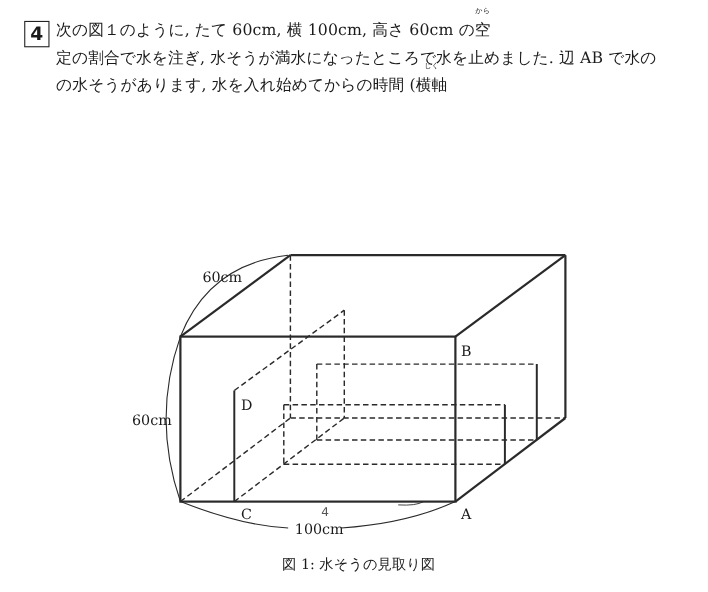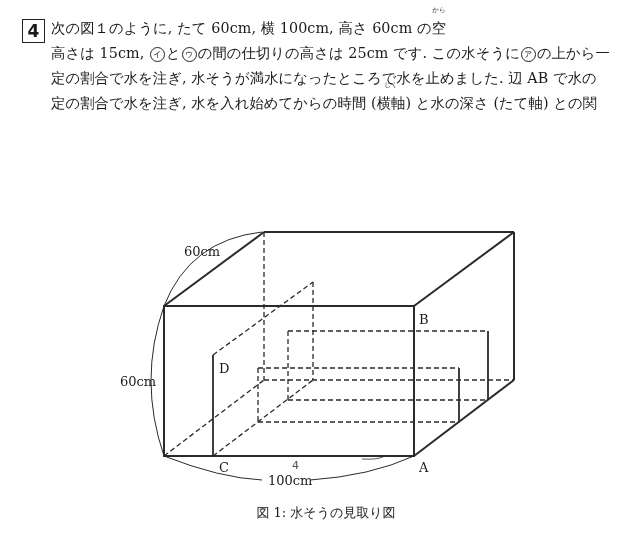--- a/index.html
+++ b/index.html
@@ -21,23 +21,22 @@
   .caption { position:absolute; left:4px; width:644px; top:504px; text-align:center;
              font-size:13px; }
 </style>
 </head>
 <body>
 
 <div class="qnum">4</div>
 
 <div class="para" id="para">
     <div class="line"><span>次の図１のように, たて 60cm, 横 100cm, 高さ 60cm の</span><span class="ruby"><span>空</span><span class="rt">から</span></span></div>
-    <div class="line"><span>高さは 15cm, </span><span class="circ">イ</span><span>と</span><span class="circ">ウ</span><span>の間の仕切りの高さは 25cm です. この水そうに</span><span class="circ">ア</span><span>の上から一</span></div>
     <div class="line"><span>定の割合で水を注ぎ, 水そうが満水になったところで水を止めました. 辺 AB で水の</span></div>
-    <div class="line"><span>定の割合で水を注ぎ, 水を入れ始めてからの時間 (</span><span class="ruby"><span>横軸</span><span class="rt">じく</span></span><span>) と水の深さ (たて軸) との関</span></div>
+    <div class="line"><span>の水そうがあります, 水を入れ始めてからの時間 (</span><span class="ruby"><span>横軸</span><span class="rt">じく</span></span></div>
   </div>
 
 <svg class="fig" width="644" height="538">
   <g stroke="#2a2a2a" fill="none">
 
     <rect x="164" y="306" width="250" height="150" stroke-width="2"></rect>
 
     <line x1="164" y1="306" x2="264" y2="232" stroke-width="2"></line>
     <line x1="264" y1="232" x2="514" y2="232" stroke-width="2"></line>
     <line x1="414" y1="306" x2="514" y2="232" stroke-width="2"></line>

